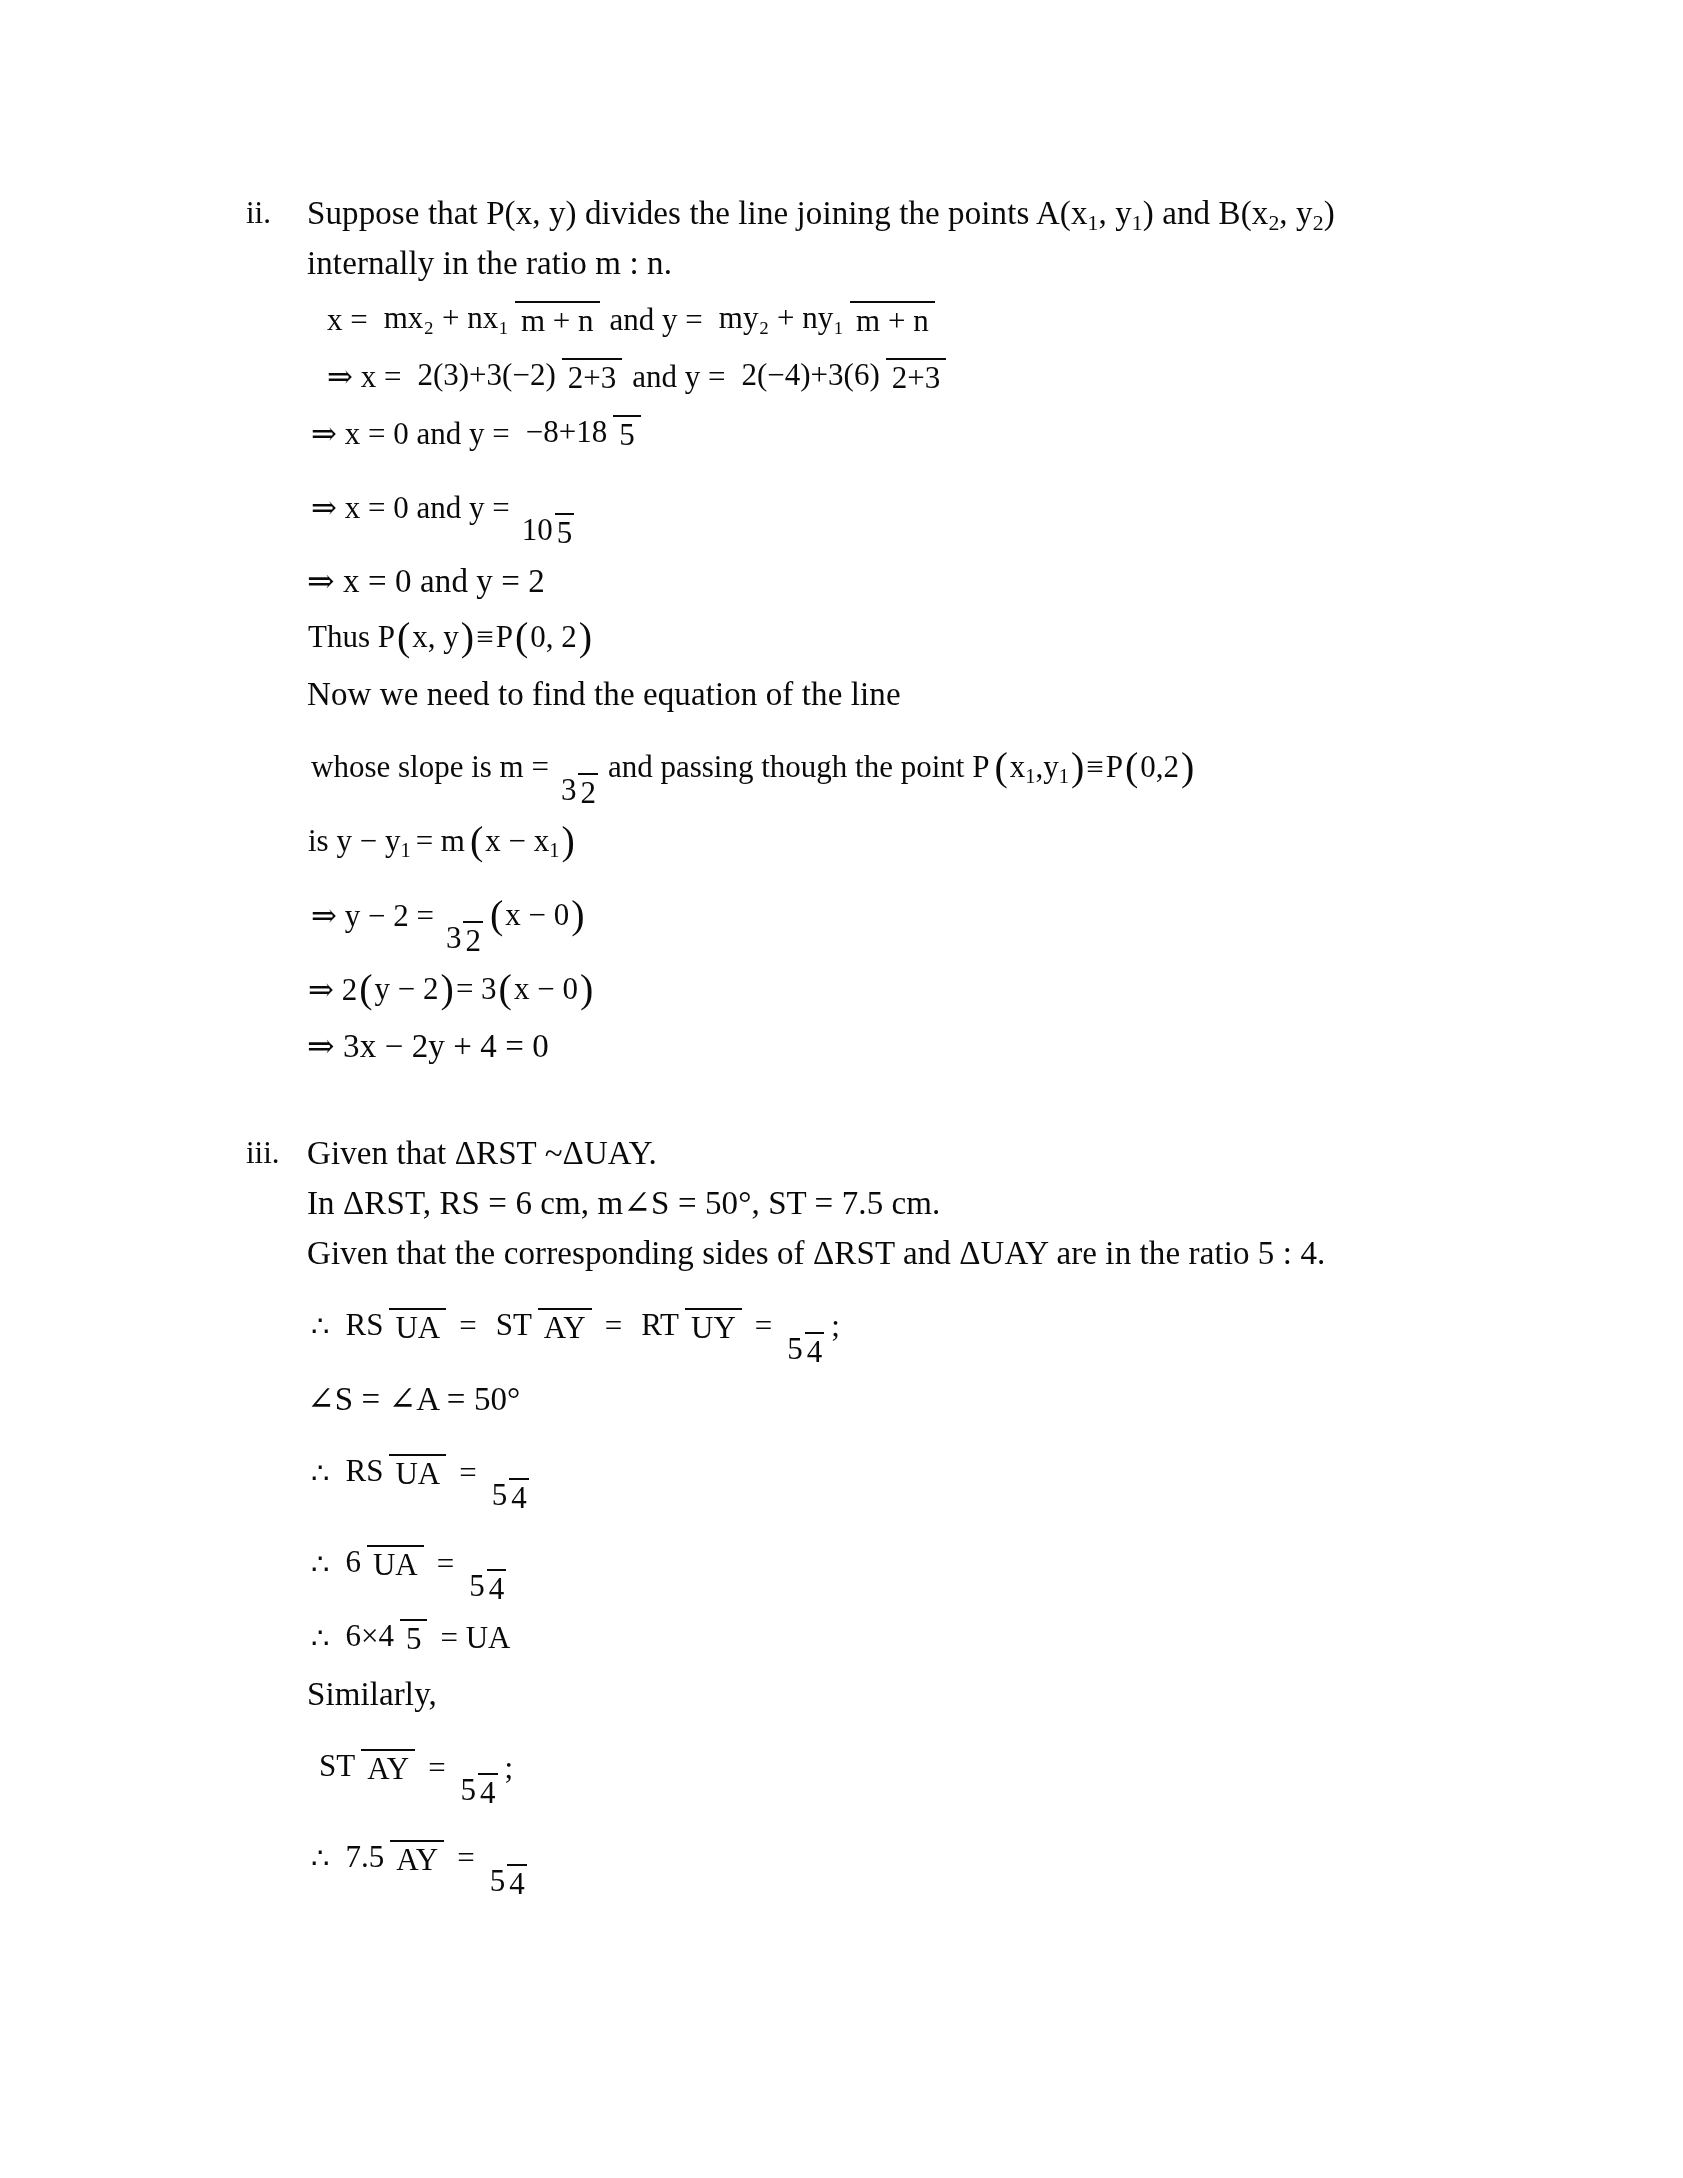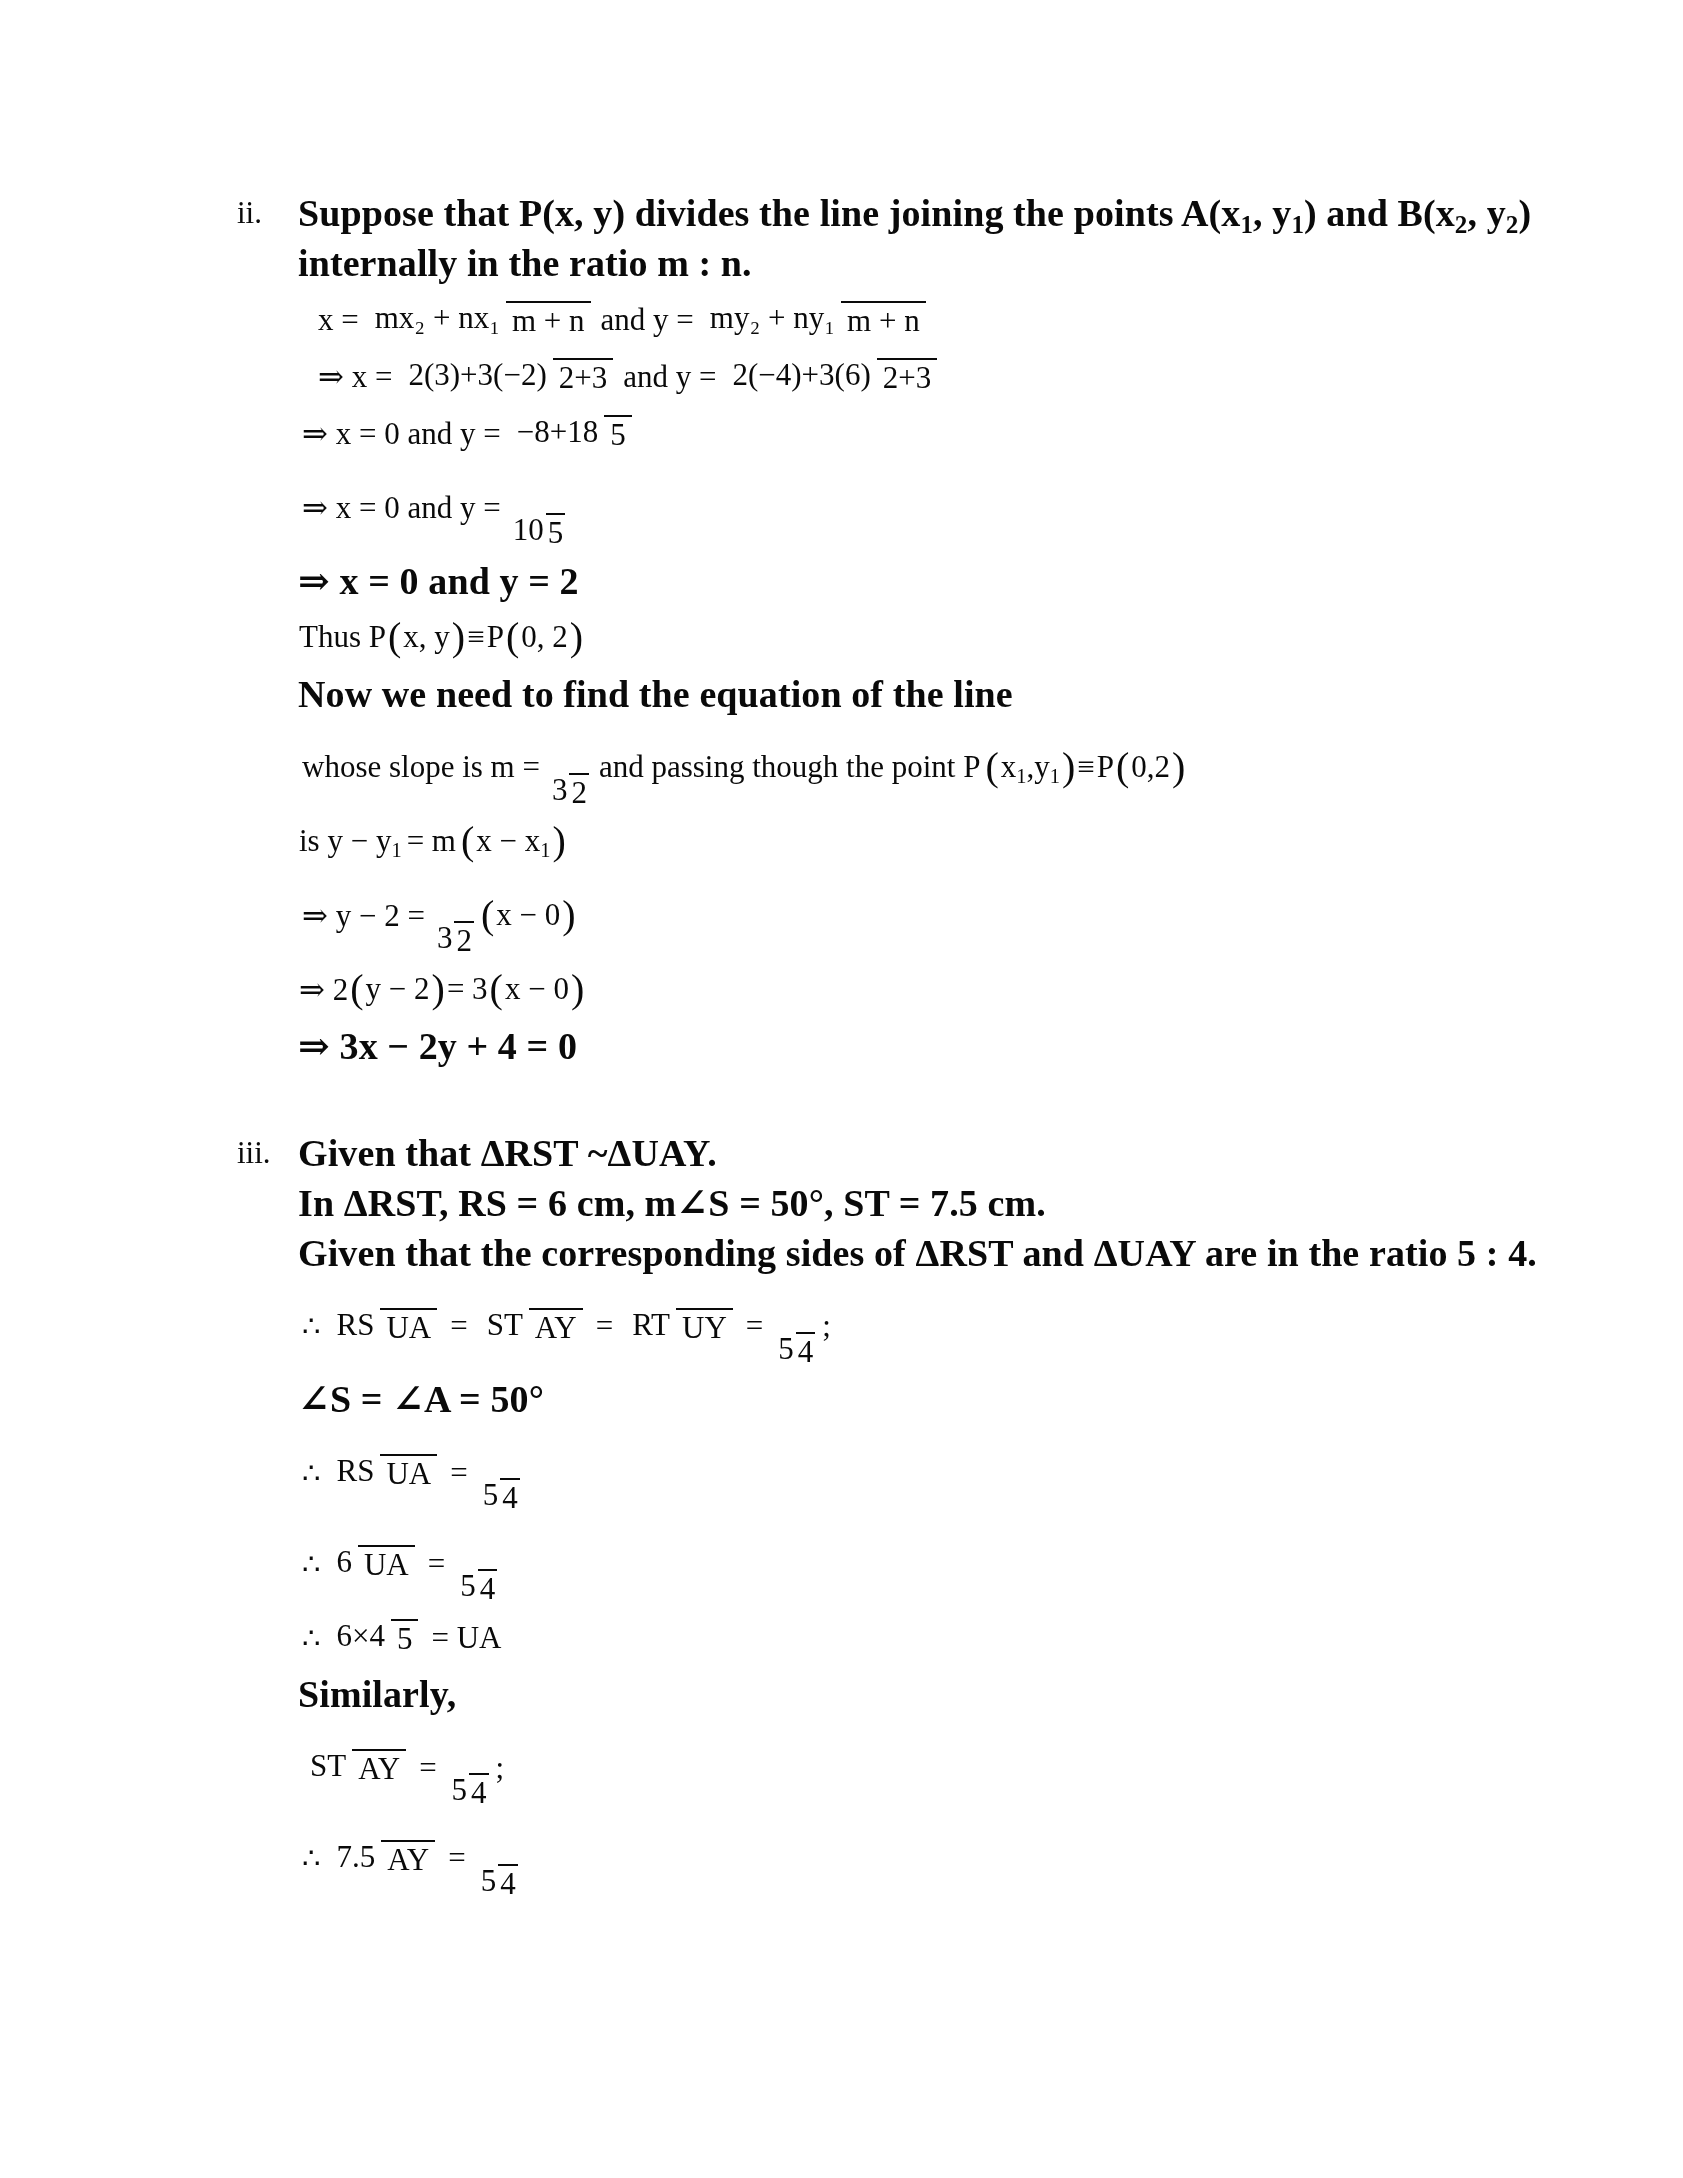--- a/index.html
+++ b/index.html
@@ -11,21 +11,21 @@
   body {
     width: 1683px;
     height: 2178px;
     font-family: "Liberation Serif", "DejaVu Serif", serif;
     color: #0a0a0a;
     overflow: hidden;
     position: relative;
   }
   .page {
     position: absolute;
-    top: 0; left: 7px;
+    top: 0; left: 16px;
     width: 1394px;
     height: 2178px;
     background: #ffffff;
   }
   .content {
     position: absolute;
     left: 230px;
     top: 188px;
     width: 1257px;
   }
@@ -43,25 +43,24 @@
     line-height: 45px;
     text-align: left;
     padding-top: 2px;
   }
   .body {
     flex: 1 1 auto;
   }
 
   
   .tline {
-    font-size: 38px;
+    font-size: 33px;
     line-height: 50px;
     white-space: nowrap;
     letter-spacing: 0.1px;
-    font-weight: bold;
   }
 
   sub {
     font-size: 0.66em;
     vertical-align: -0.28em;
     line-height: 0;
   }
 
   
   .mline {

